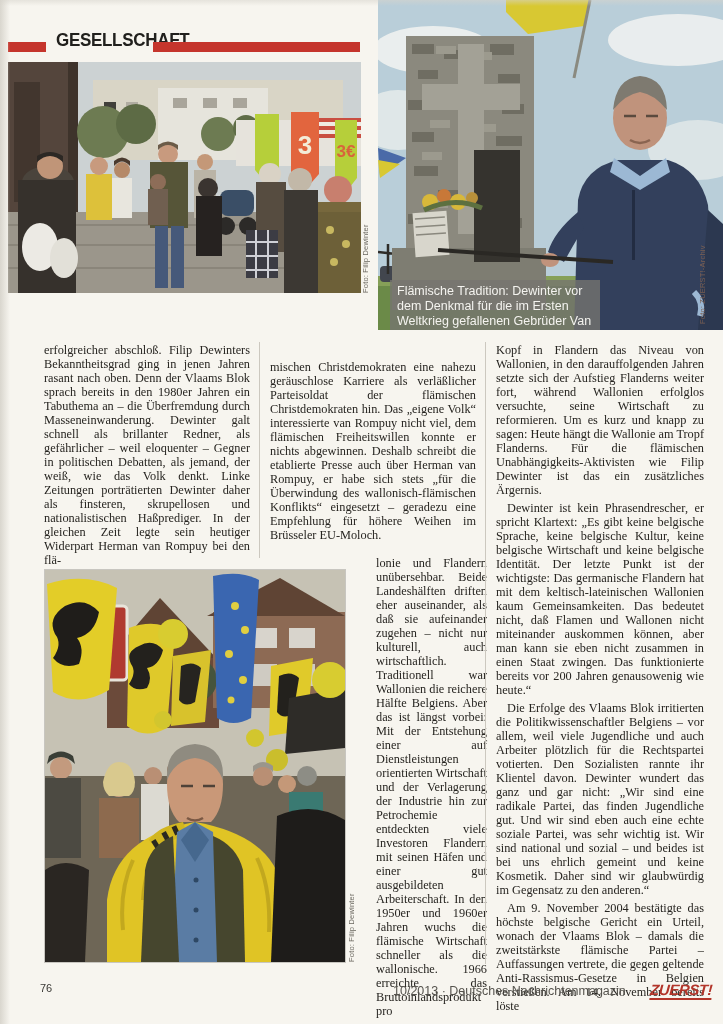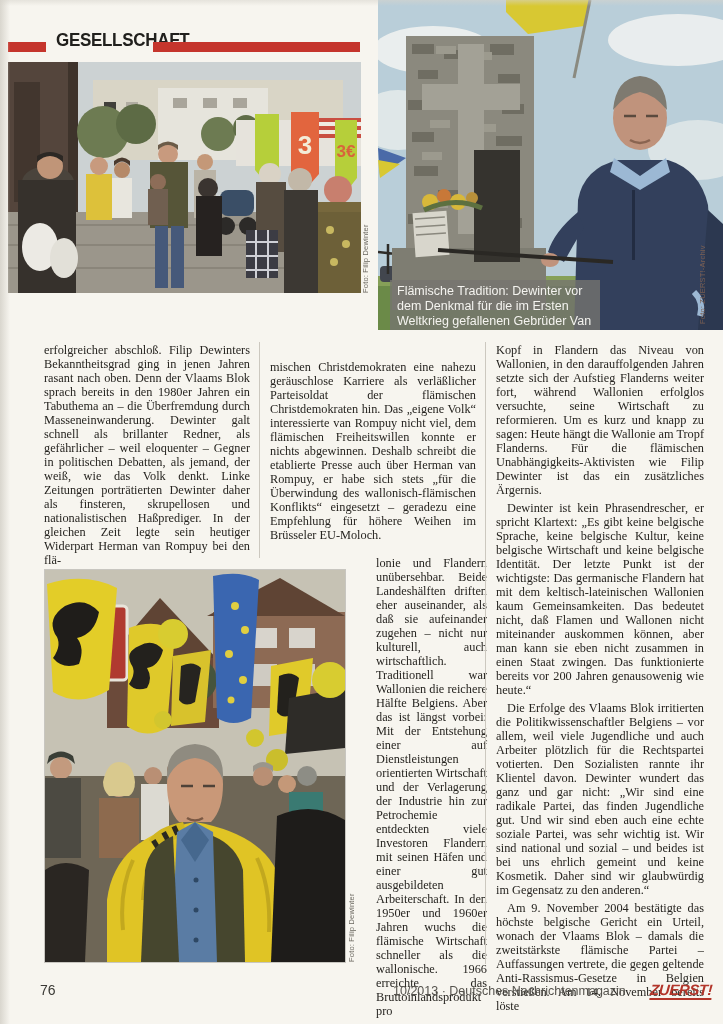--- a/index.html
+++ b/index.html
@@ -43,21 +43,21 @@
   .col1{left:40px;top:339px;width:214px;}
   .col2a{left:266px;top:356px;width:214px;}
   .col2b{left:372px;top:552px;width:119px;}
   .col3{left:492px;top:339px;width:216px;}
   .vrule{position:absolute;width:1px;background:#ccc8bf;}
   .vrule1{left:259px;top:342px;height:216px;}
   .vrule2{left:485px;top:342px;height:622px;}
 
   
   .pagenum{position:absolute;left:40px;top:982px;font-family:"Liberation Sans",sans-serif;
-      font-size:14px;color:#3a3935;}
+      font-size:11px;color:#3a3935;}
   .footer-right{position:absolute;right:11px;top:981px;display:flex;align-items:baseline;gap:24px;
       font-family:"Liberation Sans",sans-serif;}
   .footer-issue{font-size:12.5px;color:#55534d;}
   .footer-logo{font-size:15px;font-weight:bold;font-style:italic;color:#b2352a;
       border-bottom:2px solid #b2352a;letter-spacing:-.4px;padding-bottom:0px;transform:skewX(-4deg);}
 </style>
 </head>
 <body>
 
 <div class="page">

